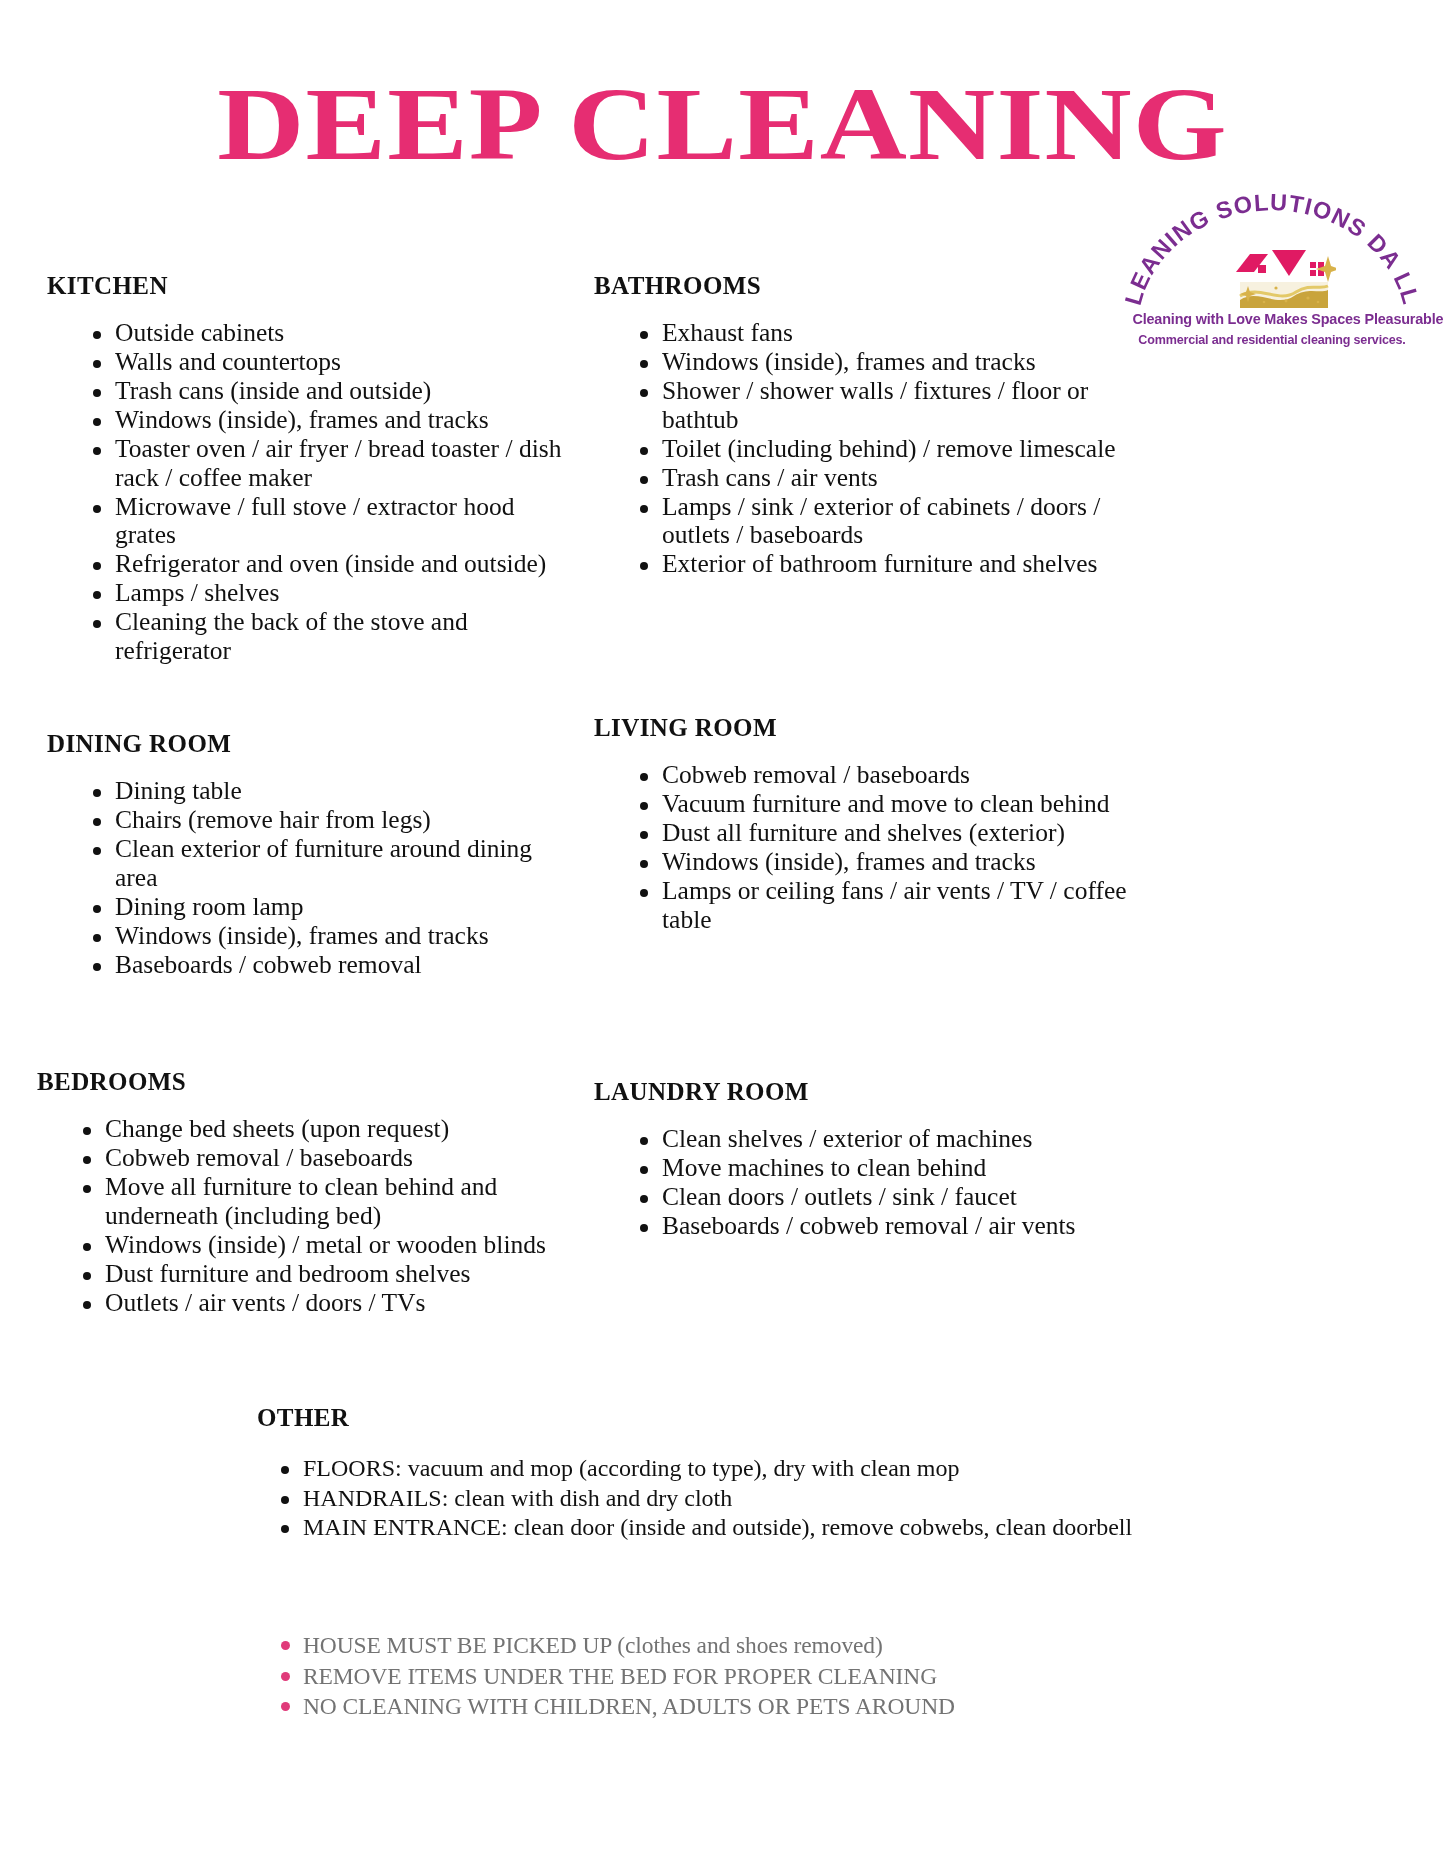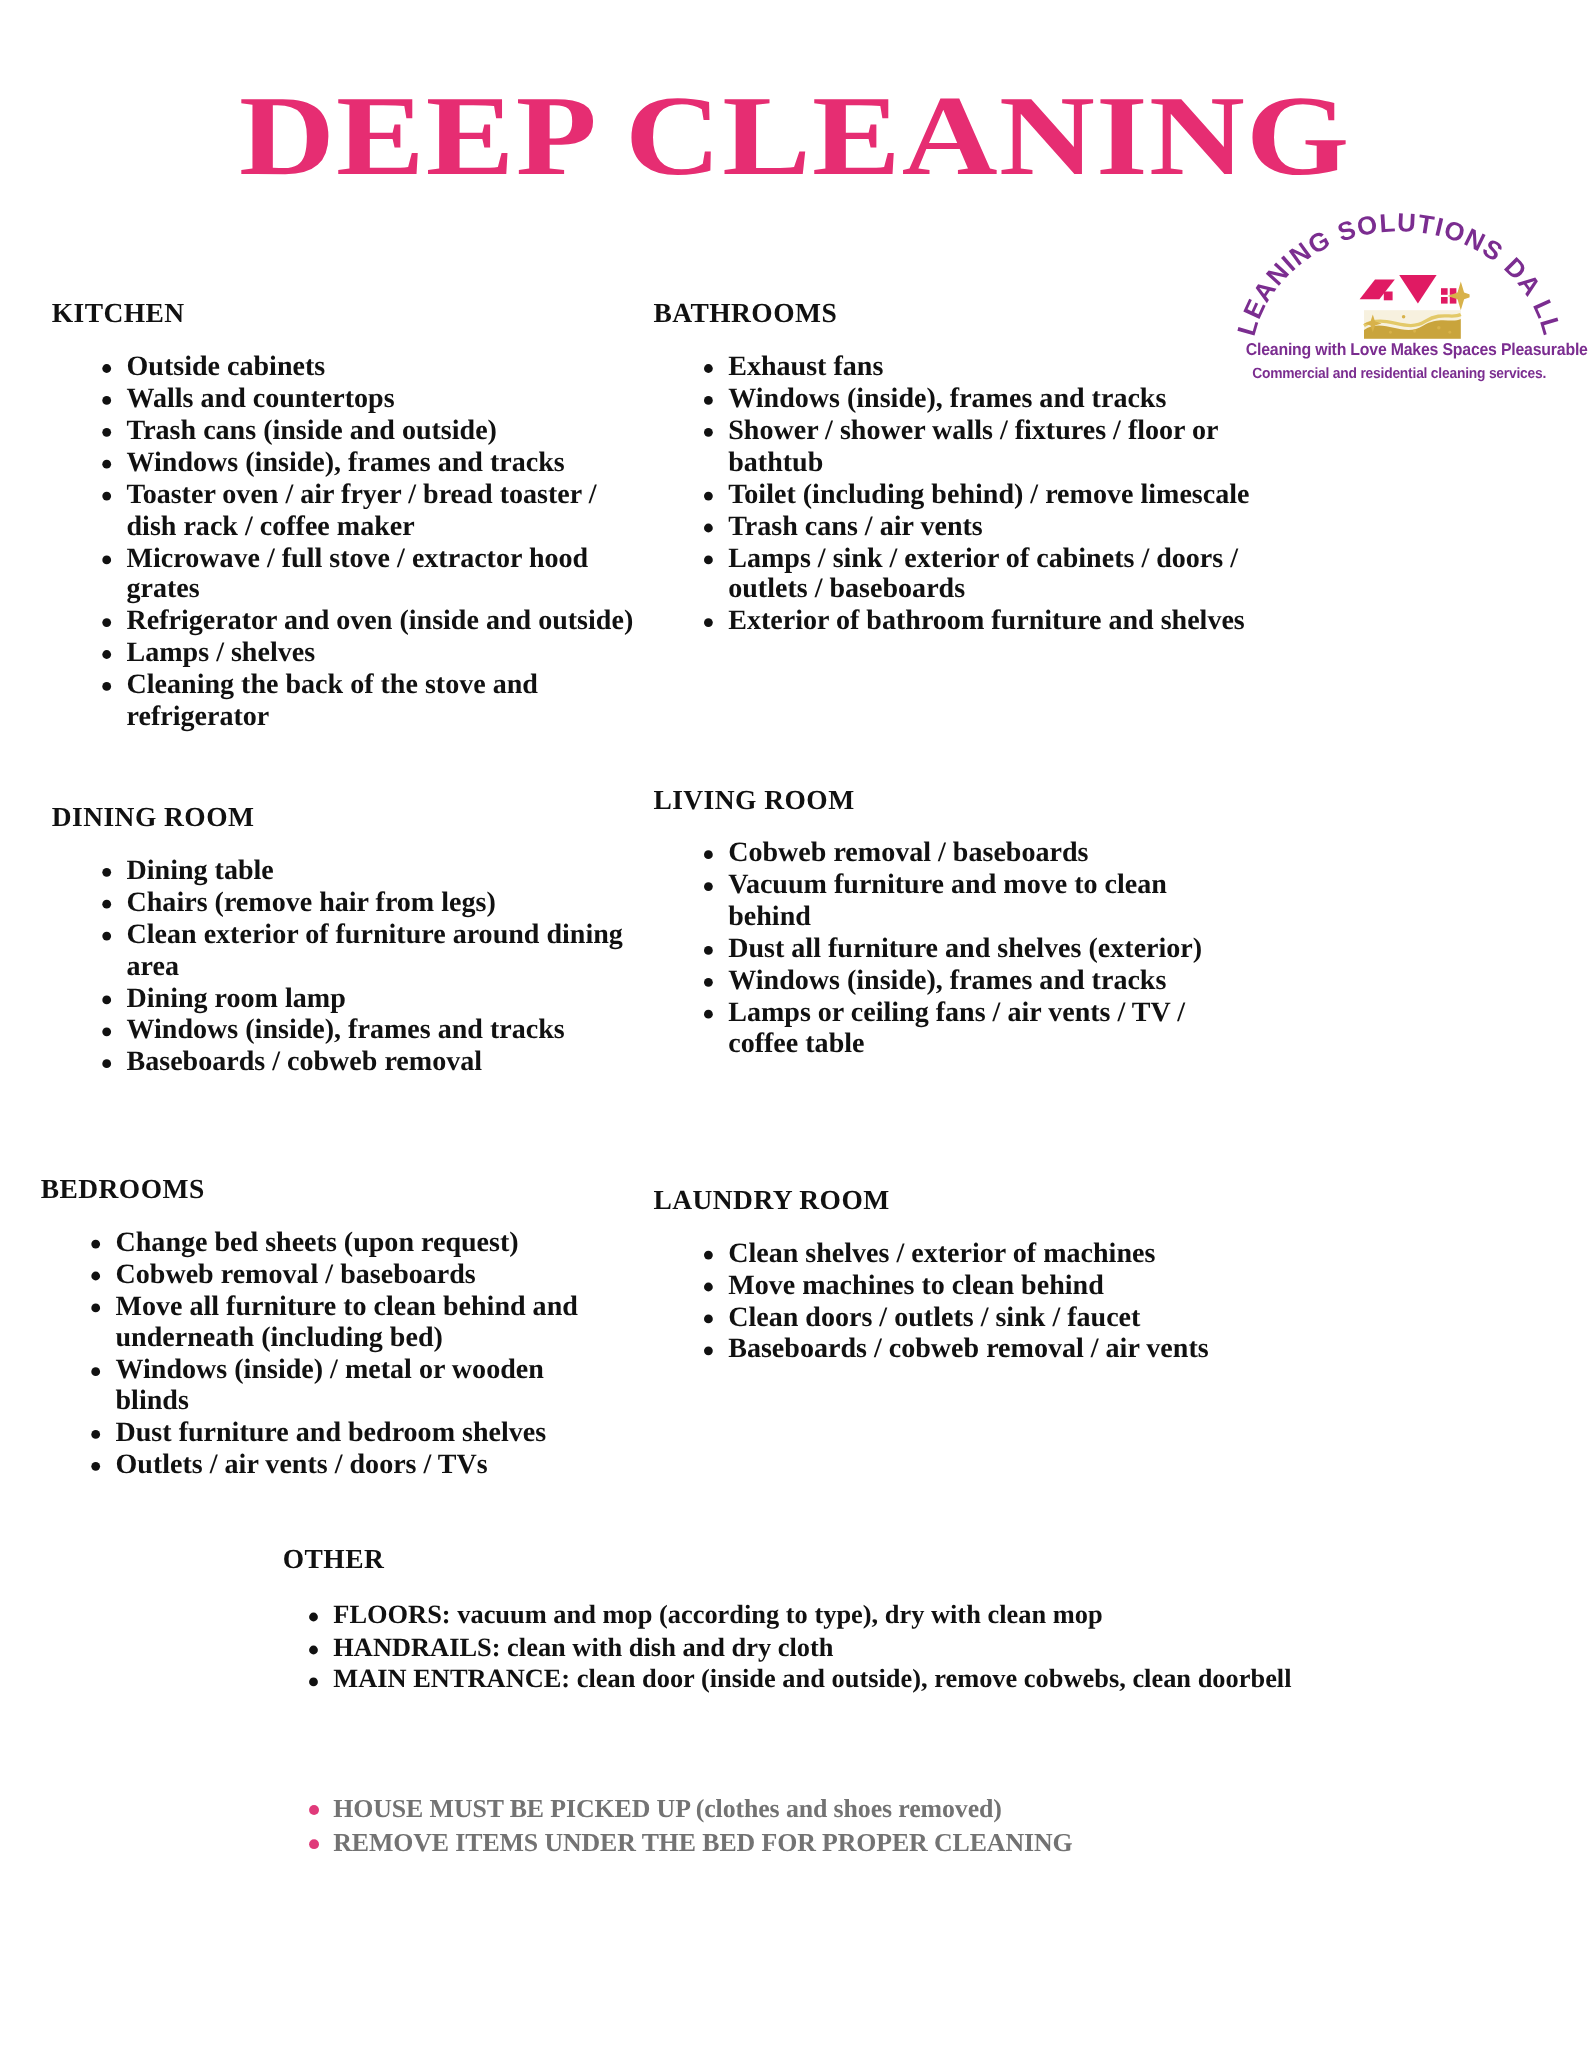--- a/index.html
+++ b/index.html
@@ -107,21 +107,21 @@
     white-space: nowrap;
   }
   ul.items {
     list-style: none;
     margin: 0;
     padding: 0 0 0 46px;
   }
   ul.items > li {
     position: relative;
     font-family: "Liberation Serif", "DejaVu Serif", serif;
-    font-weight: bold;
+    font-weight: normal;
     font-size: 25.5px;
     line-height: 28.5px;
     color: #111111;
     margin: 0 0 0.5px 0;
     padding-left: 22px;
   }
   ul.items > li::before {
     content: "";
     position: absolute;
     left: 0;
@@ -300,14 +300,15 @@
       <li>FLOORS: vacuum and mop (according to type), dry with clean mop</li>
       <li>HANDRAILS: clean with dish and dry cloth</li>
       <li>MAIN ENTRANCE: clean door (inside and outside), remove cobwebs, clean doorbell</li>
     </ul>
 </div>
 
 <div class="section" id="sec-important">
   <ul class="items">
       <li>HOUSE MUST BE PICKED UP (clothes and shoes removed)</li>
       <li>REMOVE ITEMS UNDER THE BED FOR PROPER CLEANING</li>
+      <li>NO CLEANING WITH CHILDREN, ADULTS OR PETS AROUND</li>
     </ul>
 </div>
 
 </body></html>

